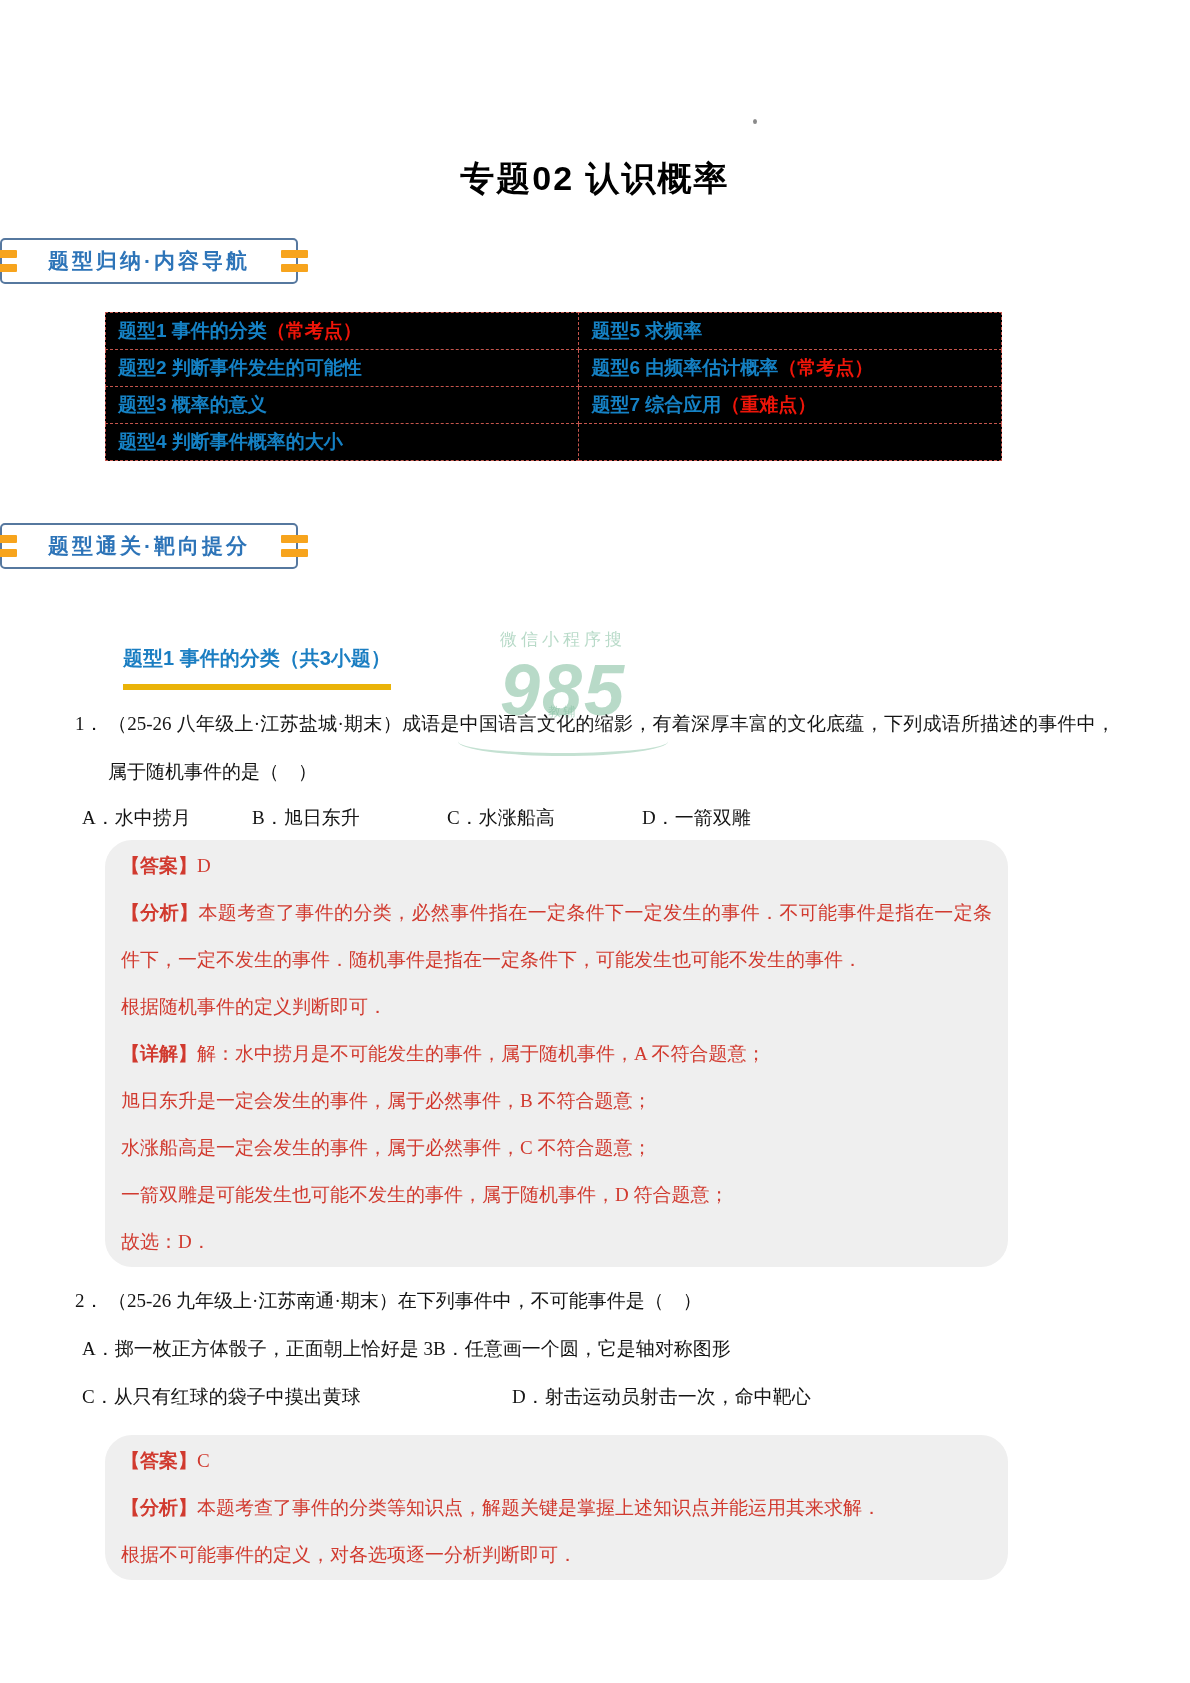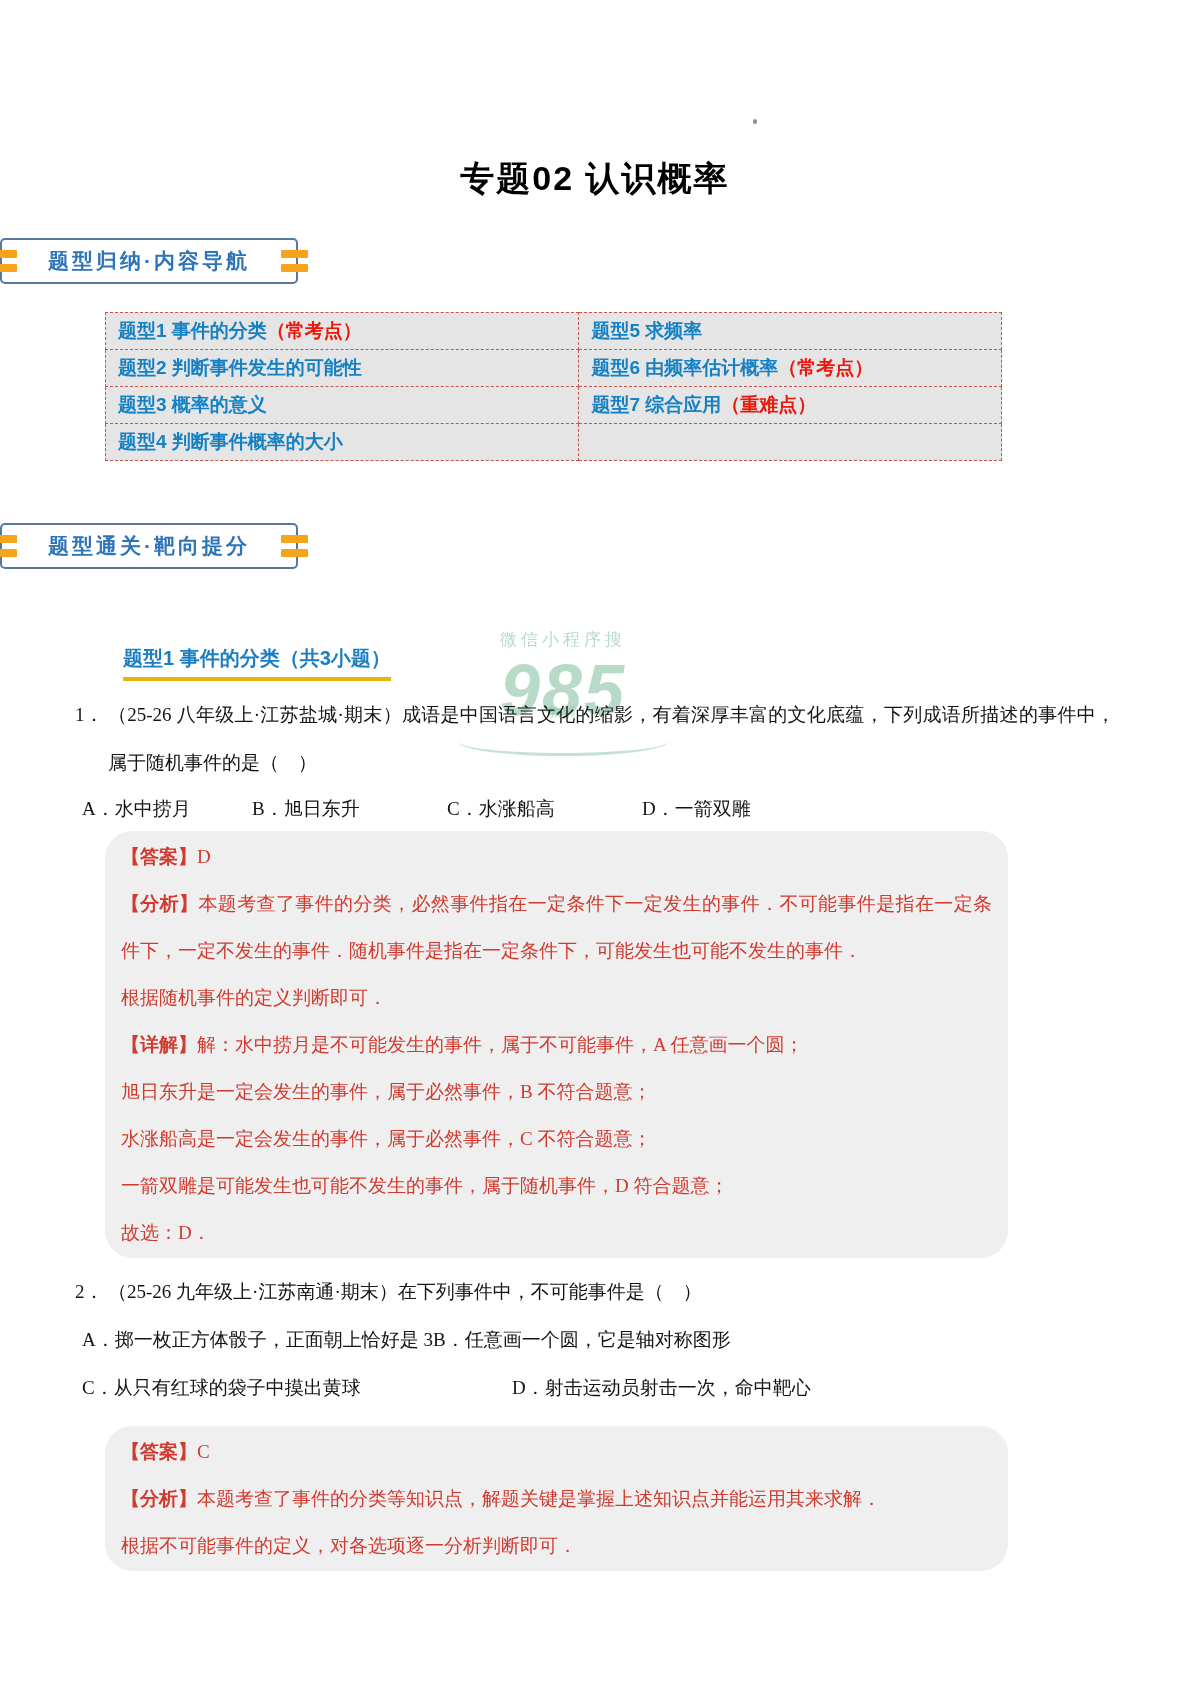--- a/index.html
+++ b/index.html
@@ -20,34 +20,34 @@
     padding:7px 46px;font-family:"Liberation Sans","DejaVu Sans",sans-serif;
     font-size:21px;line-height:28px;font-weight:bold;color:#2d74b8;letter-spacing:3px;}
   .bars{position:absolute;top:50%;transform:translateY(-50%);
     display:flex;flex-direction:column;gap:6px;}
   .bars i{display:block;width:27px;height:8px;background:#f7a41d;border-radius:1px;}
   .bars.left{left:-12px;}
   .bars.right{right:-12px;}
 
   
   .nav-table{margin:28px 0 0 105px;width:897px;border-collapse:collapse;
-    background:#e5e5e5;table-layout:fixed;}
+    background:#000000;table-layout:fixed;}
   .nav-table td{border:1px dashed #c4554d;height:36px;padding:0 12px;
     font-family:"Liberation Sans","DejaVu Sans",sans-serif;
     font-weight:bold;font-size:19px;color:#1581c4;white-space:nowrap;overflow:hidden;}
   .nav-table td.left{width:53%;}
   .nav-table td.right{width:47%;}
   .tag-red{color:#ee1509;}
 
   
   .section-heading{margin:76px 0 0 123px;
     font-family:"Liberation Sans","DejaVu Sans",sans-serif;
     font-weight:bold;font-size:20px;color:#1b7ec2;}
-  .section-heading span{display:inline-block;padding-bottom:5px;
-    border-bottom:4px solid #eab308;}
+  .section-heading span{display:inline-block;padding-bottom:12px;
+    border-bottom:6px solid #eab308;}
 
   
   .question{display:flex;margin-left:75px;width:1040px;position:relative;z-index:1;}
   .q1{margin-top:10px;}
   .q2{margin-top:10px;}
   .q-num{flex:none;width:33px;font-size:19px;line-height:48px;}
   .q-body{flex:1;font-size:19px;line-height:48px;text-align:justify;}
   .options{margin-left:82px;font-size:19px;line-height:44px;position:relative;z-index:1;}
   .options.tall{line-height:48px;}
   .opt{display:inline-block;}
@@ -156,21 +156,21 @@
   </div>
 
   <div class="options q1-opts">
     <span class="opt">A．水中捞月</span><span class="opt">B．旭日东升</span><span class="opt">C．水涨船高</span><span class="opt">D．一箭双雕</span>
   </div>
 
   <div class="answer-block">
     <p><span class="tag">【答案】</span><span>D</span></p>
     <p><span class="tag">【分析】</span><span>本题考查了事件的分类，必然事件指在一定条件下一定发生的事件．不可能事件是指在一定条件下，一定不发生的事件．随机事件是指在一定条件下，可能发生也可能不发生的事件．</span></p>
     <p>根据随机事件的定义判断即可．</p>
-    <p><span class="tag">【详解】</span><span>解：水中捞月是不可能发生的事件，属于不可能事件，A 任意画一个圆；</span></p>
+    <p><span class="tag">【详解】</span><span>解：水中捞月是不可能发生的事件，属于随机事件，A 不符合题意；</span></p>
     <p>旭日东升是一定会发生的事件，属于必然事件，B 不符合题意；</p>
     <p>水涨船高是一定会发生的事件，属于必然事件，C 不符合题意；</p>
     <p>一箭双雕是可能发生也可能不发生的事件，属于随机事件，D 符合题意；</p>
     <p>故选：D．</p>
   </div>
 
   <div class="question q2">
     <div class="q-num">2．</div>
     <div class="q-body">（25-26 九年级上·江苏南通·期末）在下列事件中，不可能事件是（　）</div>
   </div>

